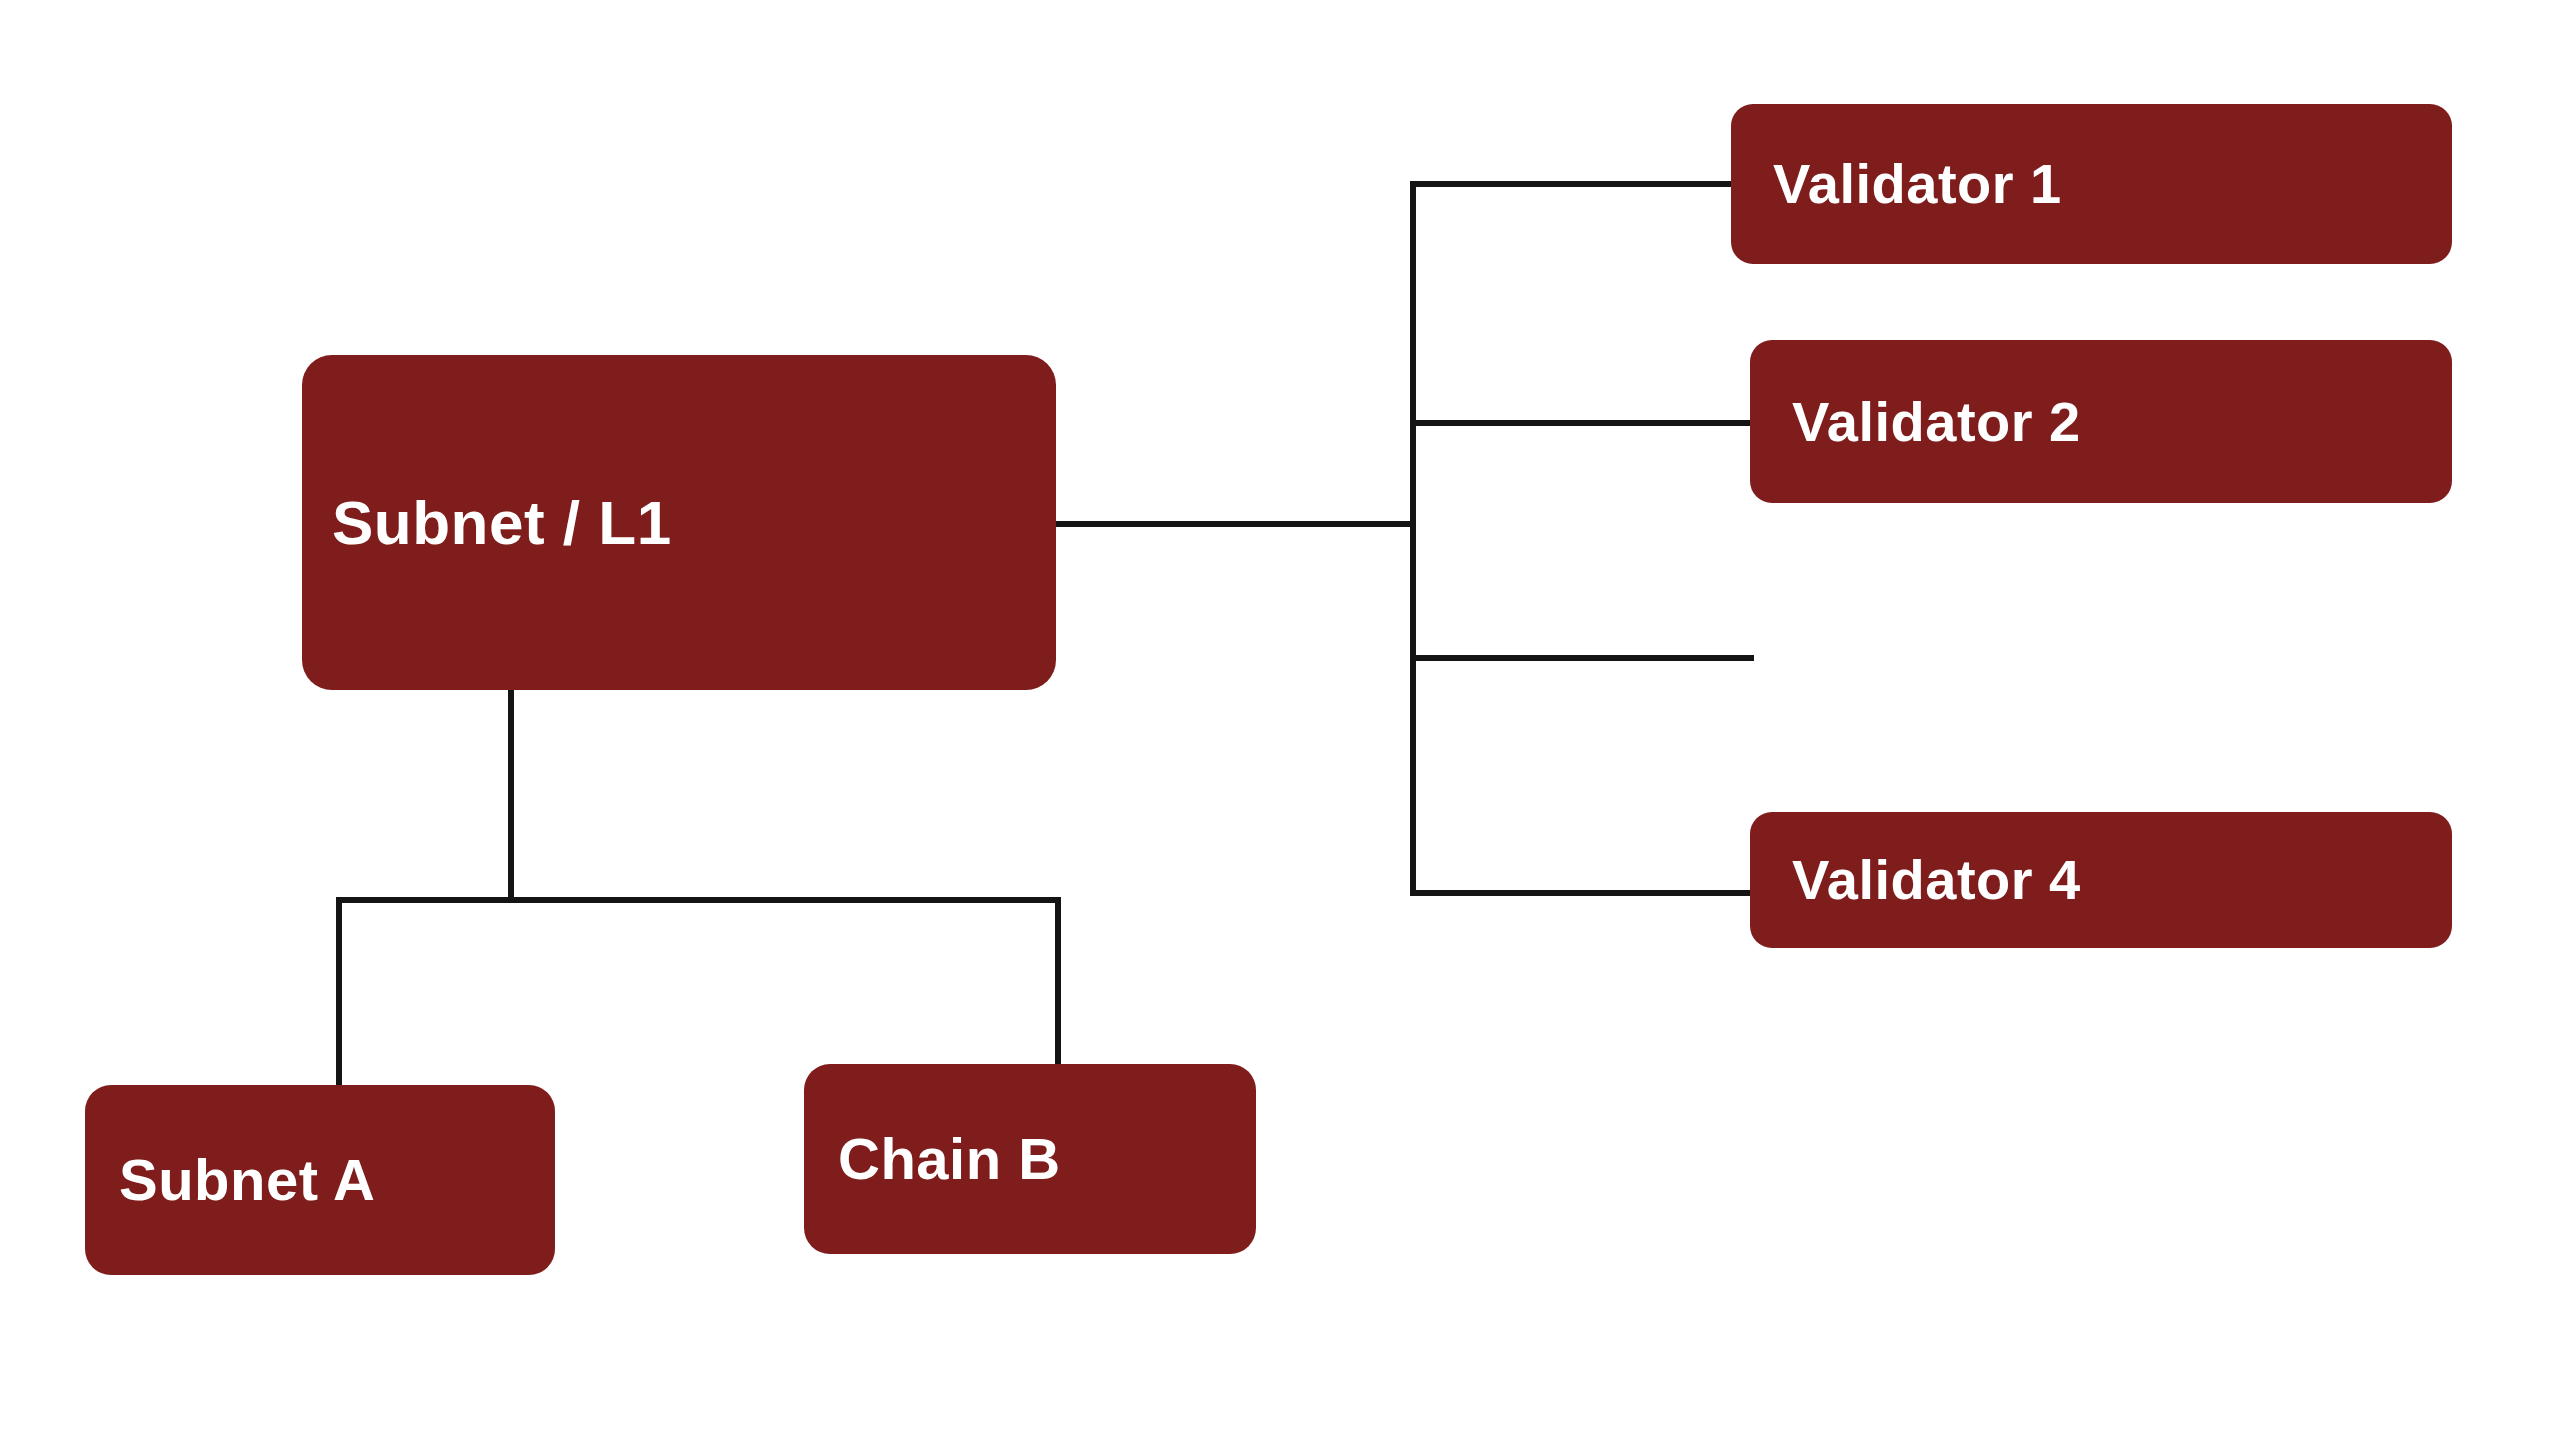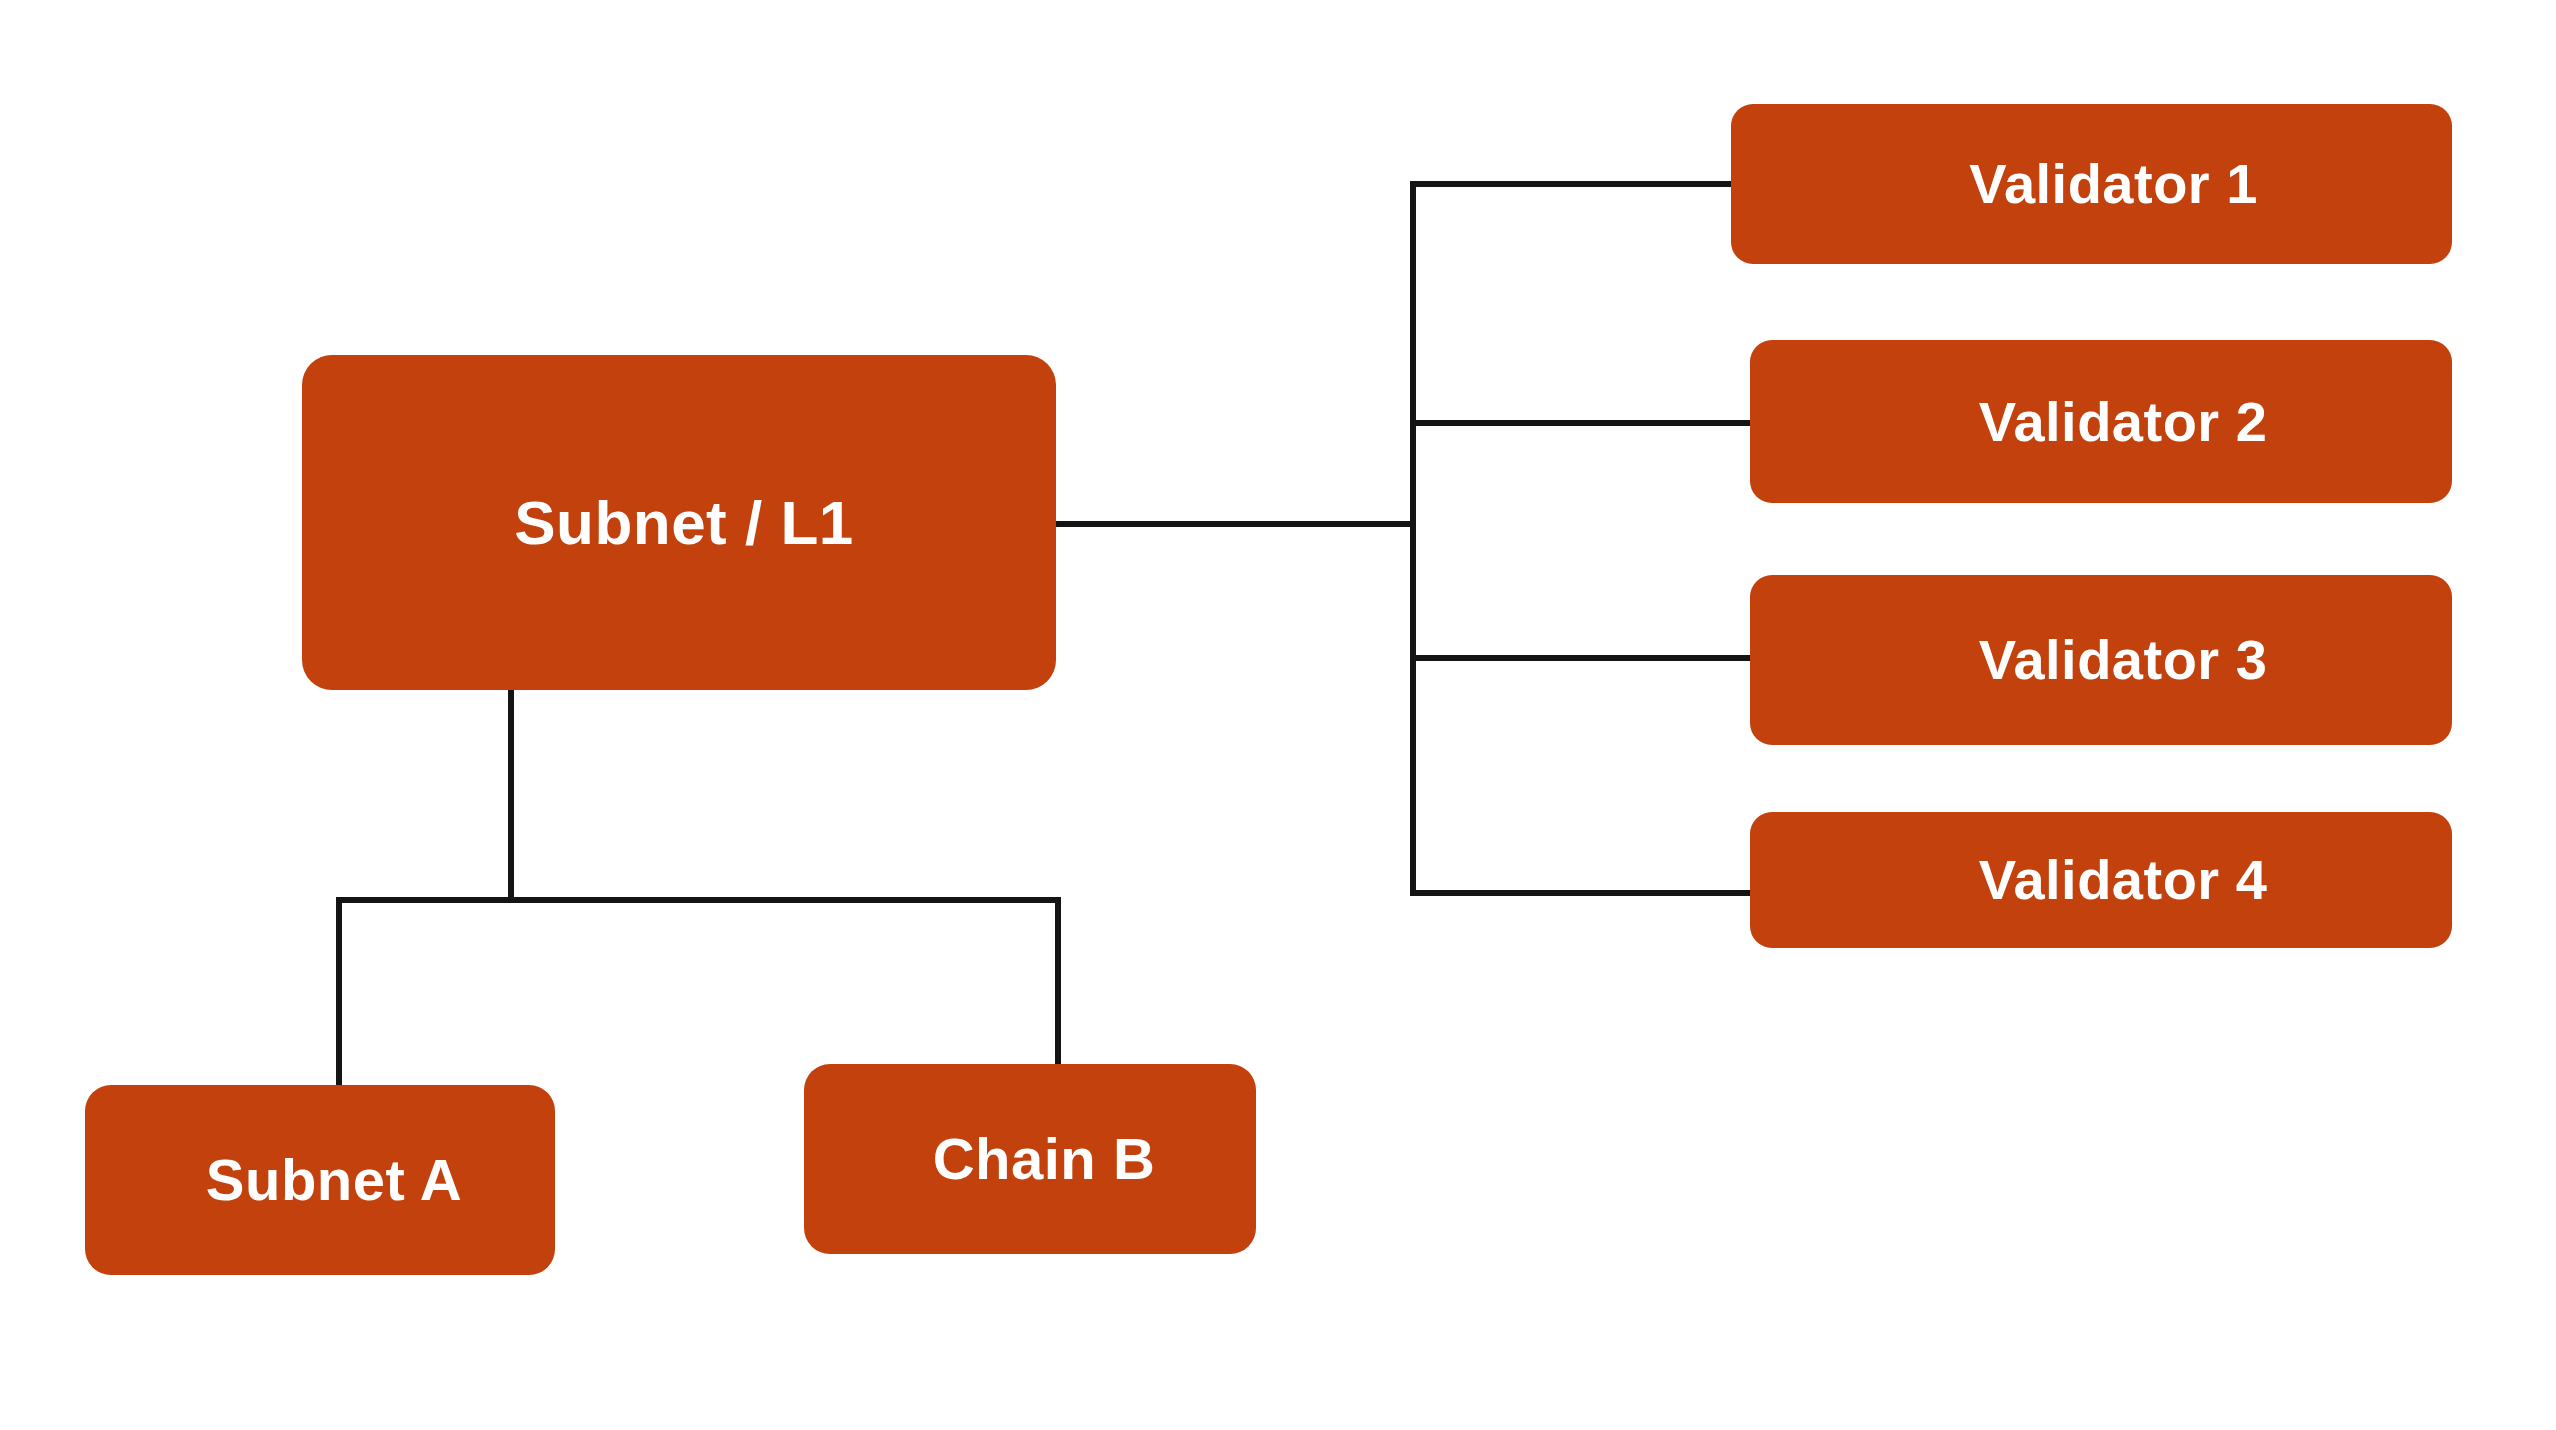--- a/index.html
+++ b/index.html
@@ -19,27 +19,27 @@
     overflow: hidden;
   }
   
   .line {
     position: absolute;
     background: #141414;
   }
   
   .node {
     position: absolute;
-    background: #c2410c;
+    background: #7f1d1d;
     border-radius: 22px;
     display: flex;
     align-items: center;
-    justify-content: center;
     box-sizing: border-box;
     z-index: 3;
+    padding-left: 20px;
   }
   .node .label {
     color: #ffffff;
     font-weight: bold;
     letter-spacing: 0.5px;
     white-space: nowrap;
     text-align: center;
     line-height: 1;
   }
   
@@ -168,23 +168,20 @@
   </div>
 
   <div class="node validator" id="node-validator-1">
     <span class="label">Validator 1</span>
   </div>
 
   <div class="node validator" id="node-validator-2">
     <span class="label">Validator 2</span>
   </div>
 
-  <div class="node validator" id="node-validator-3">
-    <span class="label">Validator 3</span>
-  </div>
 
   <div class="node validator" id="node-validator-4">
     <span class="label">Validator 4</span>
   </div>
 
   <div class="node chain" id="node-chain-a">
     <span class="label">Subnet A</span>
   </div>
 
   <div class="node chain" id="node-chain-b">

